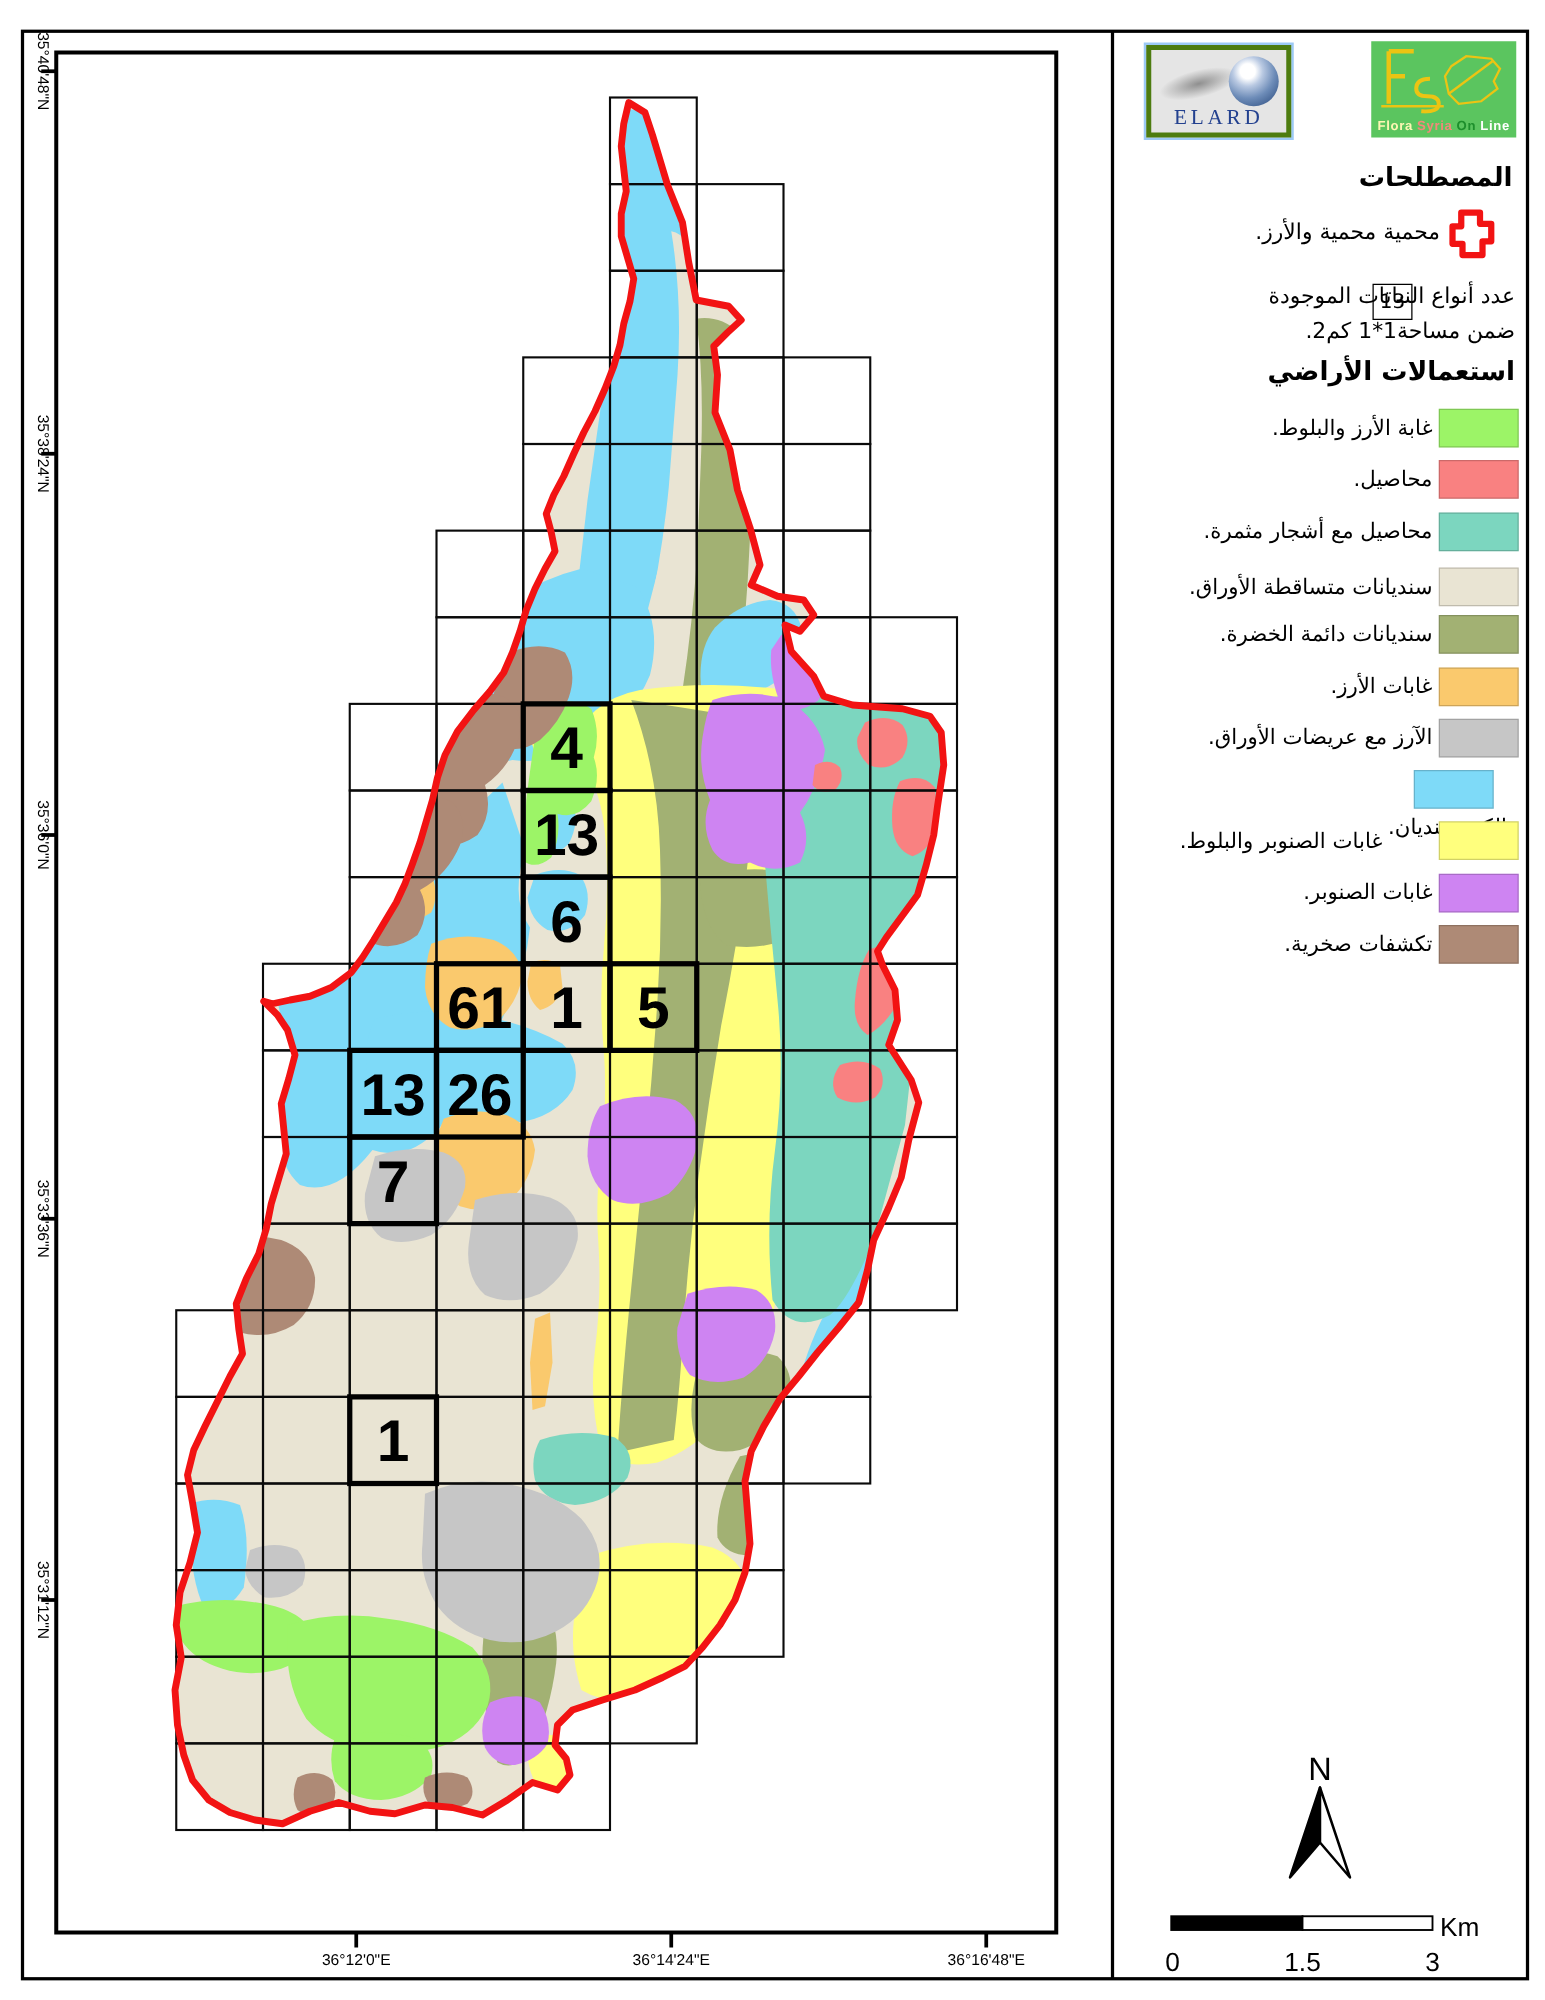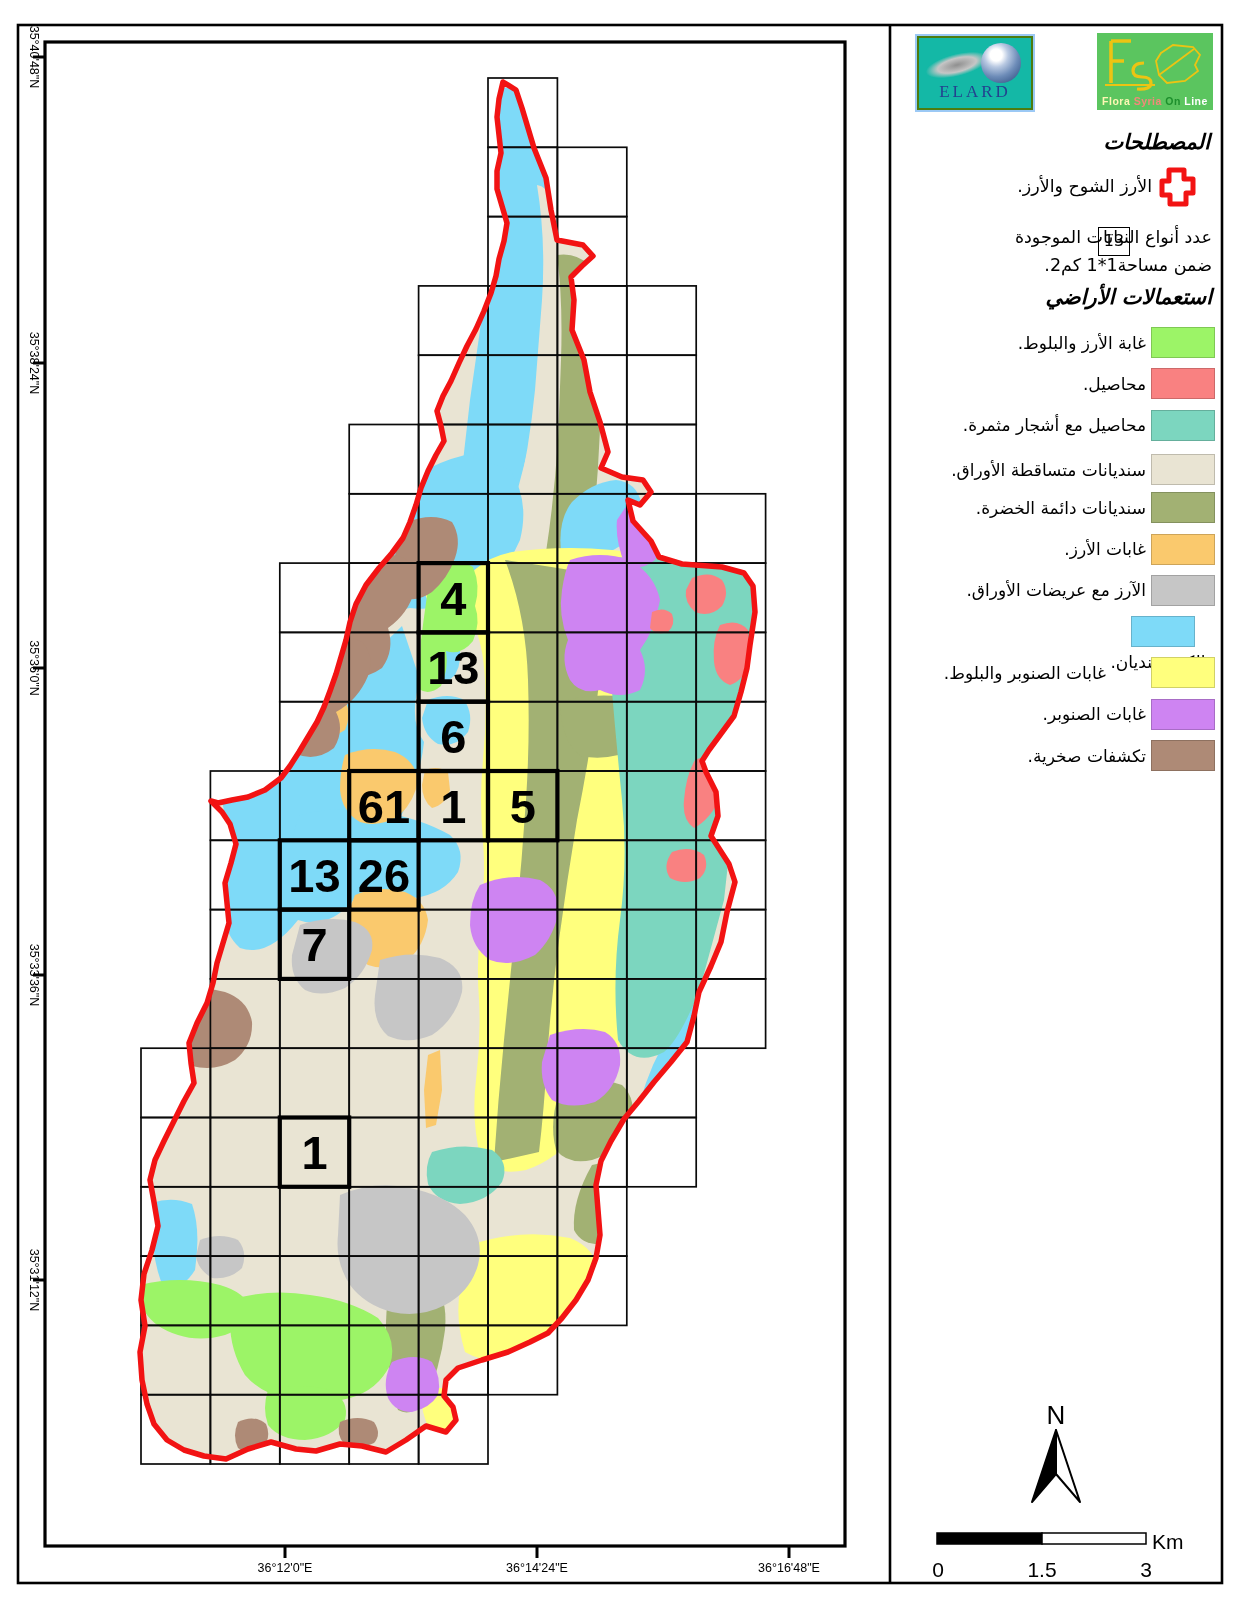--- a/index.html
+++ b/index.html
@@ -1,31 +1,31 @@
 <!DOCTYPE html>
 <html><head>
 <meta charset="utf-8">
 <style>
   html,body{margin:0;padding:0;background:#888;}
   .page{position:relative;width:1236px;height:1600px;background:#fff;overflow:hidden;
         font-family:"DejaVu Sans",sans-serif;}
   #map-svg{position:absolute;left:0;top:0;}
   
   .abs{position:absolute;}
-  .legend-title{font-size:21px;font-weight:bold;text-align:right;direction:rtl;font-style:italic;}
+  .legend-title{font-size:21px;font-weight:bold;text-align:right;direction:rtl;}
   .legend-text{font-size:17.5px;text-align:right;direction:rtl;}
   .legend-row{position:absolute;right:21px;display:flex;align-items:center;gap:5px;direction:rtl;}
   .lu-swatch{width:62px;height:29px;border:1px solid rgba(0,0,0,.18);flex:0 0 auto;}
   .lu-label{font-size:17px;white-space:nowrap;direction:rtl;}
   
   .count-box{position:absolute;left:1098px;top:227px;width:30px;height:27px;border:1.6px solid #000;
              font-size:16px;text-align:center;line-height:26px;background:#fff;}
   
-  .elard{left:917px;top:36px;width:116px;height:74px;background:#14b8a6;
-         border:2px solid #4d7c0f;box-shadow:0 0 0 2px #9cc9f5;box-sizing:border-box;}
+  .elard{left:917px;top:36px;width:116px;height:74px;background:#e5e5e5;
+         border:4px solid #4d7c0f;box-shadow:0 0 0 2px #9cc9f5;box-sizing:border-box;}
   .elard-sphere{position:absolute;left:62px;top:5px;width:40px;height:40px;border-radius:50%;
     background:radial-gradient(circle at 38% 30%, #ffffff 0 16%, #b9c9e2 32%, #6d8cb8 58%, #3c5c8d 85%, #2e4a77 100%);}
   .elard-shadow{position:absolute;left:6px;top:16px;width:64px;height:22px;border-radius:50%;
     background:radial-gradient(closest-side,#8f8f8f,#c6c6c6 62%,rgba(255,255,255,0));
     transform:rotate(-14deg);}
   .elard-text{position:absolute;left:0;top:44px;width:100%;text-align:center;
     font-family:"Liberation Serif",serif;font-size:17px;letter-spacing:3px;color:#23418f;}
   
   .flora{left:1097px;top:33px;width:116px;height:77px;background:#5bc55f;}
   .flora-words{position:absolute;left:0;bottom:3px;width:100%;text-align:center;
@@ -305,21 +305,21 @@
       </g>
     </svg>
     <div class="flora-words" id="flora-words"><span style="color: rgb(253, 247, 180);">Flora</span><span style="color: rgb(242, 137, 122);"> Syria</span><span style="color: rgb(29, 143, 44);"> On</span><span style="color: rgb(255, 255, 255);"> Line</span></div>
   </div>
 
   <div class="abs legend-title" style="left:940px;top:130px;width:270px;">المصطلحات</div>
 
   <svg class="abs" style="left:1156px;top:166px;" width="44" height="42" viewBox="0 0 44 42">
     <path d="M13,4 H28 V13 H37 V27 H30 V38 H14 V29 H6 V15 H13 Z" fill="#fff" stroke="#f21313" stroke-width="5" stroke-linejoin="round"></path>
   </svg>
-  <div class="abs legend-text" style="left:930px;top:176px;width:222px;">الأرز الشوح والأرز.</div>
+  <div class="abs legend-text" style="left:930px;top:176px;width:222px;">محمية محمية والأرز.</div>
 
   <div class="count-box">13</div>
   <div class="abs legend-text" style="left:930px;top:227px;width:282px;">عدد أنواع النباتات الموجودة</div>
   <div class="abs legend-text" style="left:930px;top:255px;width:282px;">ضمن مساحة1*1 كم2.</div>
 
   <div class="abs legend-title" style="left:940px;top:285px;width:272px;">استعمالات الأراضي</div>
 
   <div id="landuse-list">
       <div class="legend-row" style="top: 327px;">
         <div class="lu-swatch" style="background: rgb(156, 244, 103);"></div>

